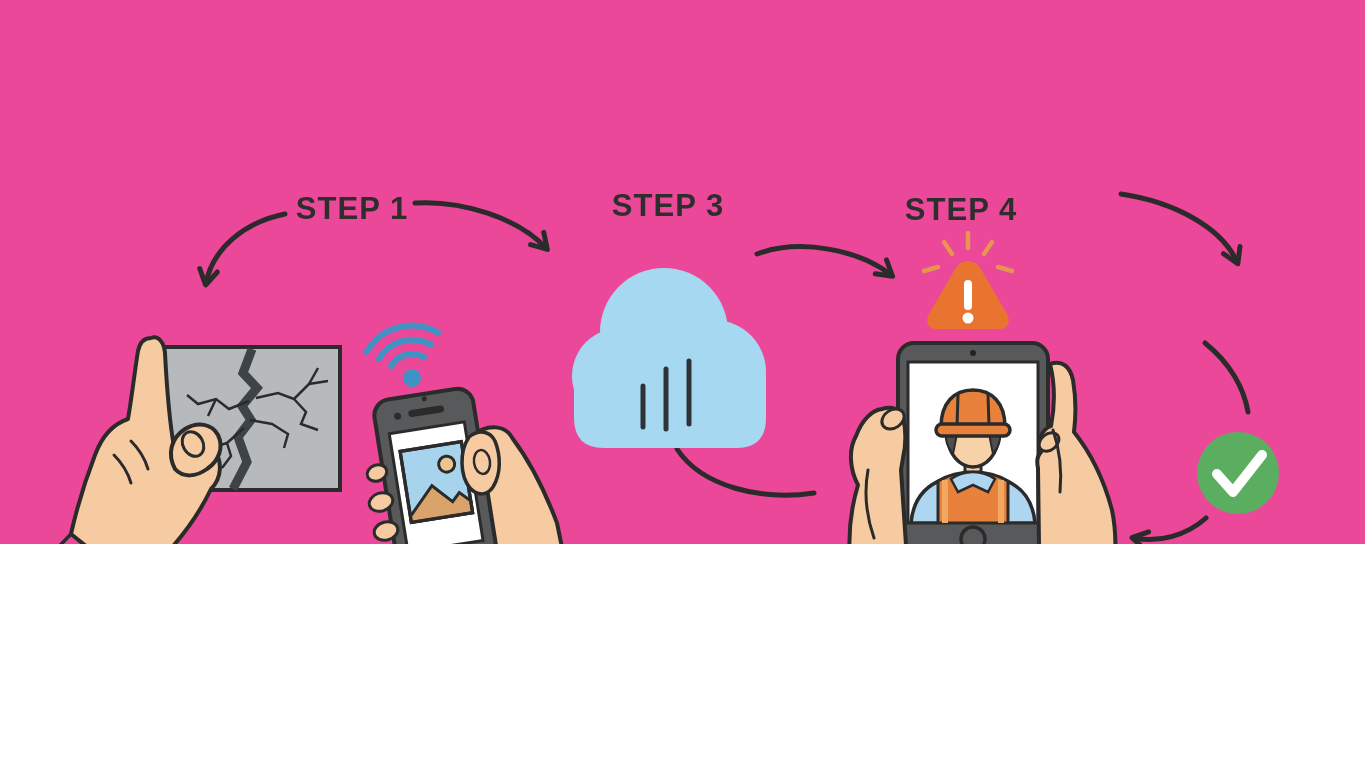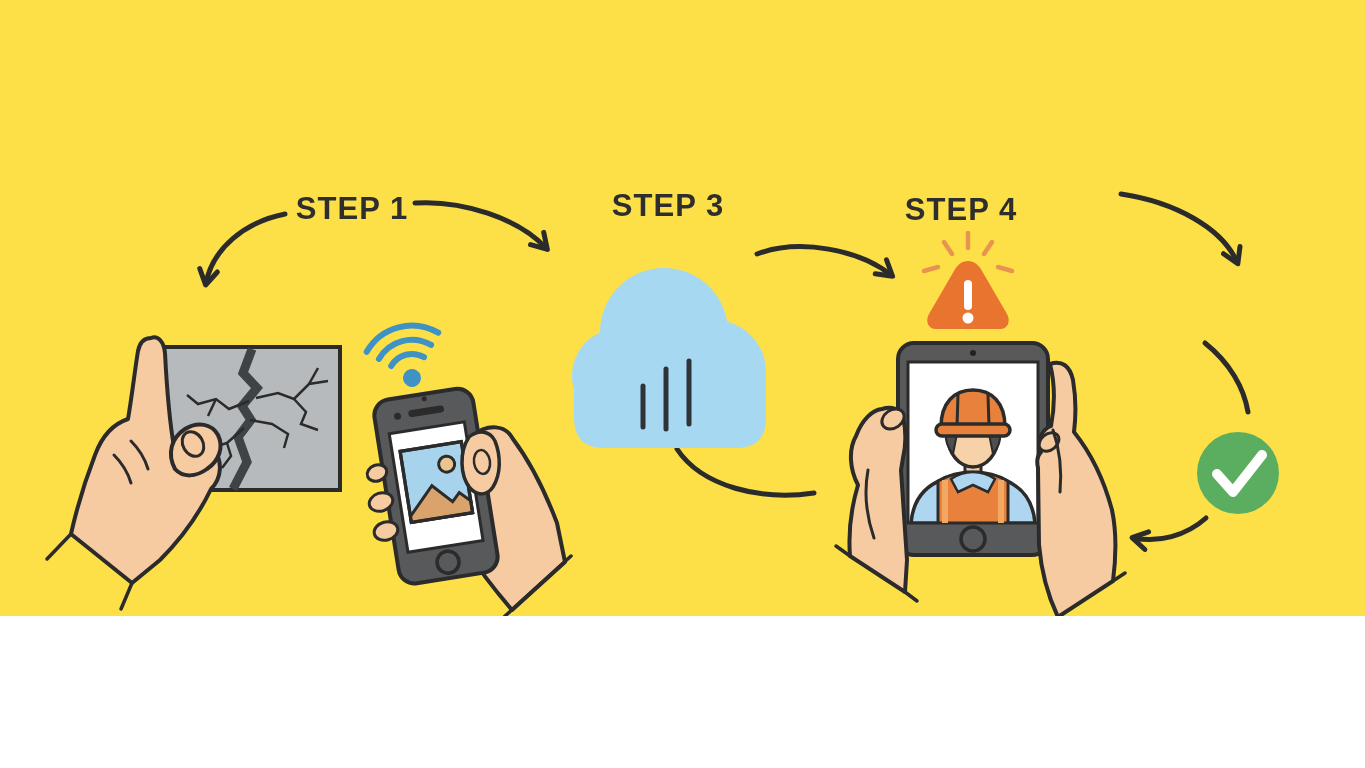--- a/index.html
+++ b/index.html
@@ -1,16 +1,16 @@
 <!DOCTYPE html>
 <html><head>
 <meta charset="utf-8">
 <style>
   html,body{margin:0;padding:0;background:#ffffff;}
-  .canvas{position:relative;width:1365px;height:616px;background:#fde047;overflow:hidden;
+  .canvas{position:relative;width:1365px;height:544px;background:#ec4899;overflow:hidden;
           font-family:"Liberation Sans",sans-serif;}
   .scene{position:absolute;left:0;top:0;}
   text.step-label{font-family:"Liberation Sans",sans-serif;font-weight:bold;font-size:31px;
                   letter-spacing:1px;fill:#2e2e2e;}
 </style>
 </head>
 <body>
 
 <div class="canvas">
 <svg class="scene" width="1365" height="768" viewBox="0 0 1365 768">

